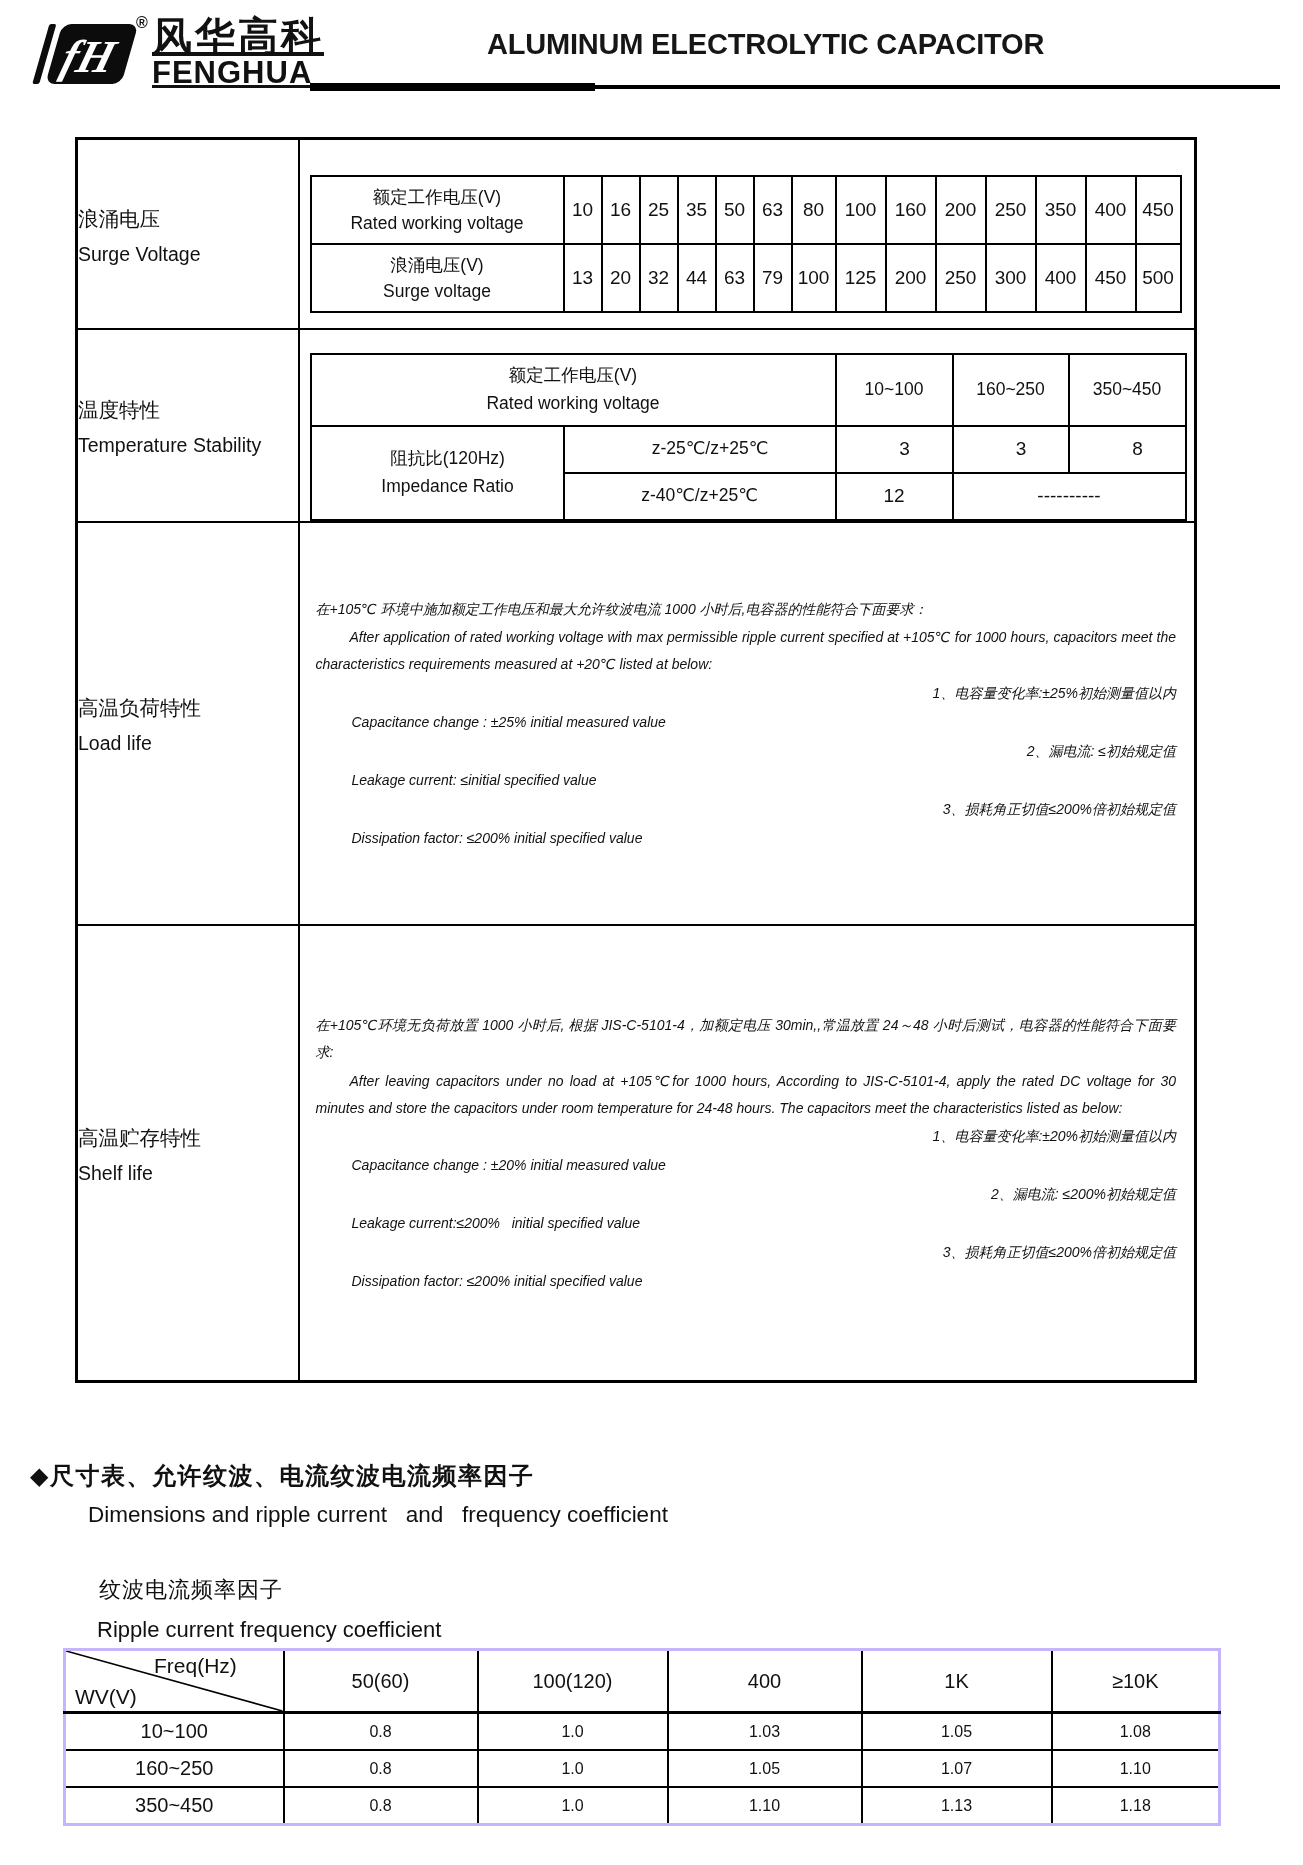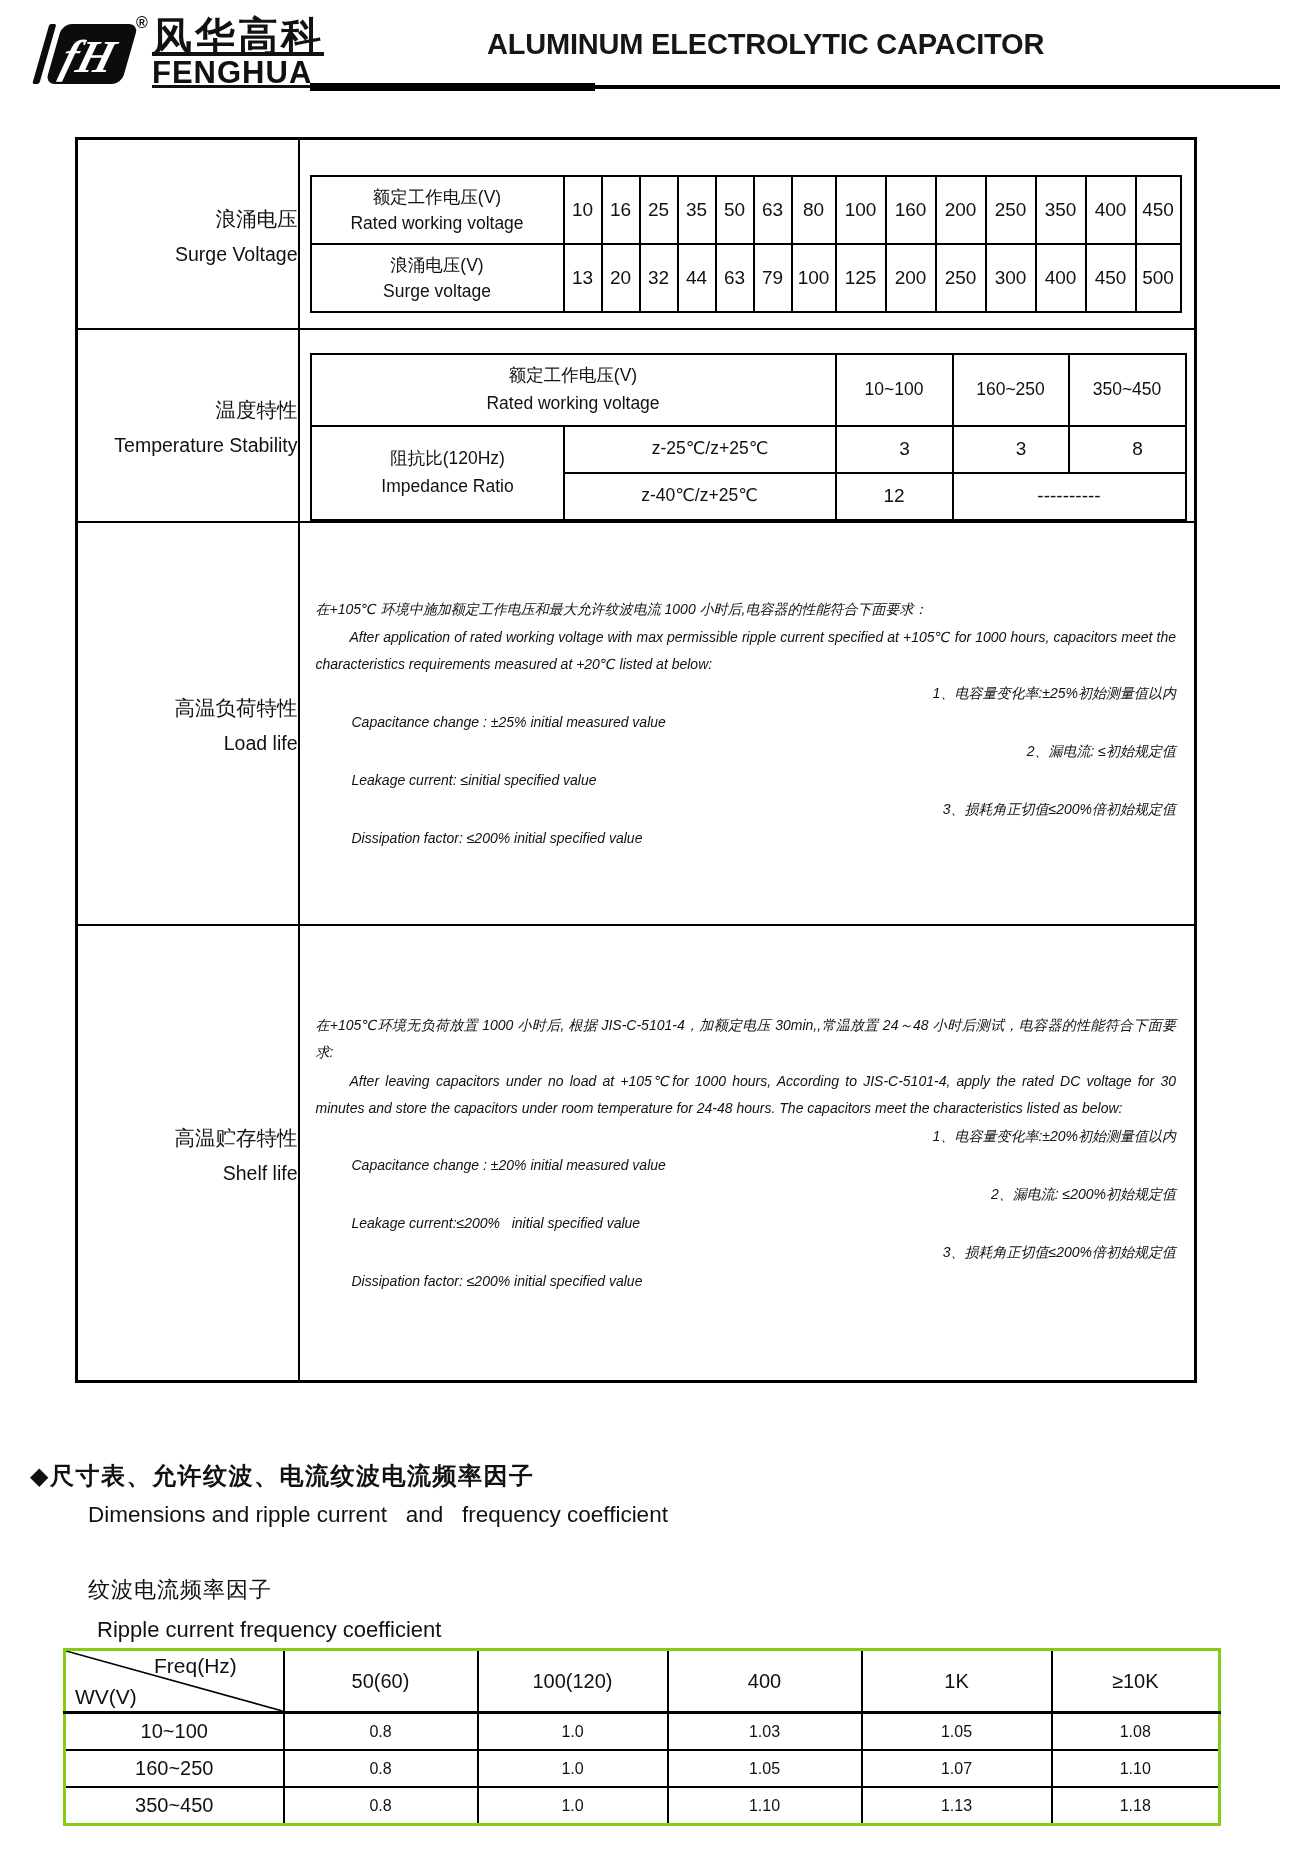--- a/index.html
+++ b/index.html
@@ -17,21 +17,21 @@
   .page-title{position:absolute;left:487px;top:28px;font-size:29px;font-weight:bold;
     letter-spacing:-0.2px;white-space:nowrap;color:#161616;}
   .rule-thick{position:absolute;left:310px;top:83px;width:285px;height:8px;background:#000;}
   .rule-thin{position:absolute;left:560px;top:85px;width:720px;height:4px;background:#000;}
 
   
   table{border-collapse:collapse;}
   .char-table{position:absolute;left:75px;top:137px;width:1122px;table-layout:fixed;
     border:3px solid #000;}
   .char-table > tbody > tr > td{border:2px solid #000;vertical-align:middle;padding:0;}
-  .lbl{text-align:right;}
+  .lbl{text-align:left;}
   .lbl-cn{font-size:20.5px;line-height:2.0;}
   .lbl-en{font-size:19.5px;line-height:1.6;}
   .cnt{vertical-align:top;}
 
   .surge-table{margin:21px 0 0 10px;width:870px;table-layout:fixed;}
   .surge-table td{border:2px solid #000;text-align:center;font-size:19px;height:66px;padding:0 1px;}
   .surge-table .hd{font-size:17.5px;line-height:1.5;}
 
   .temp-table{margin:23px 0 0 10px;width:875px;table-layout:fixed;}
   .temp-table td{border:2px solid #000;text-align:center;font-size:17.5px;line-height:1.55;padding:0 2px;}
@@ -43,26 +43,26 @@
   .char-text{padding:5px 16px 4px 14px;}
   .char-text p{margin:2px;font-size:14px;line-height:1.92;font-style:italic;}
   .p-cn{text-align:justify;}
   .p-en{text-align:justify;text-indent:34px;}
   .p-item{text-align:right;}
   .p-sub{text-align:left;padding-left:36px;}
 
   
   .sec-heading-cn{position:absolute;left:30px;top:1460px;font-size:24px;font-weight:bold;letter-spacing:1.5px;}
   .sec-heading-en{position:absolute;left:88px;top:1502px;font-size:22.5px;}
-  .sub-cn{position:absolute;left:88px;top:1575px;font-size:22px;letter-spacing:1px;}
+  .sub-cn{position:absolute;left:99px;top:1575px;font-size:22px;letter-spacing:1px;}
   .sub-en{position:absolute;left:97px;top:1617px;font-size:22px;}
 
   
   .freq-table{position:absolute;left:63px;top:1648px;width:1155px;table-layout:fixed;
-    border:3px solid #84cc16;}
+    border:3px solid #c4b5fd;}
   .freq-table td{border:2px solid #000;text-align:center;font-size:16px;padding:0;}
   .freq-table tr:first-child td{height:60px;font-size:20px;border-bottom:3px solid #000;}
   .freq-table tr td:first-child{font-size:20px;}
   .freq-table tr:not(:first-child) td{height:35px;}
   .diag-cell{position:relative;}
   .diag-svg{position:absolute;left:0;top:0;width:100%;height:100%;}
   .diag-freq{position:absolute;top:3px;left:88px;font-size:21px;}
   .diag-wv{position:absolute;bottom:2px;left:9px;font-size:21px;}
 </style>
 </head>

